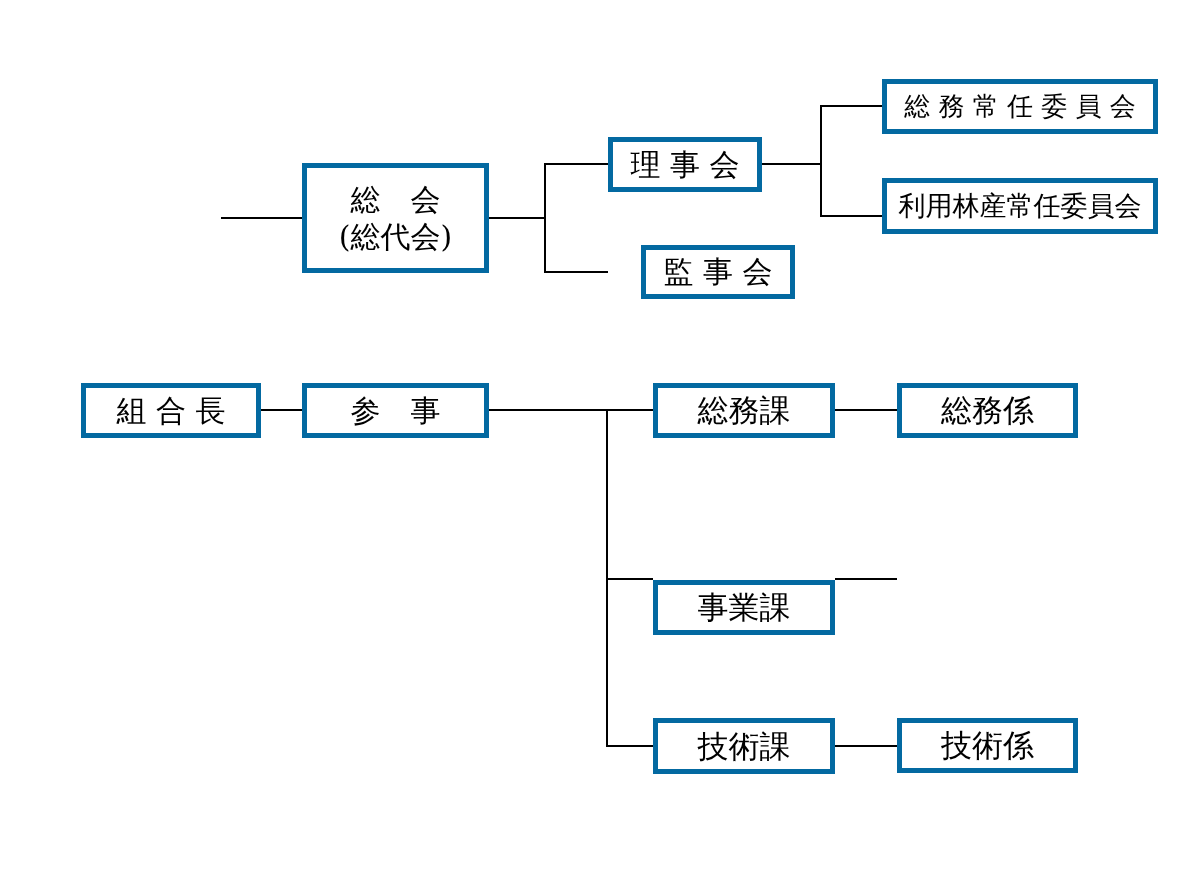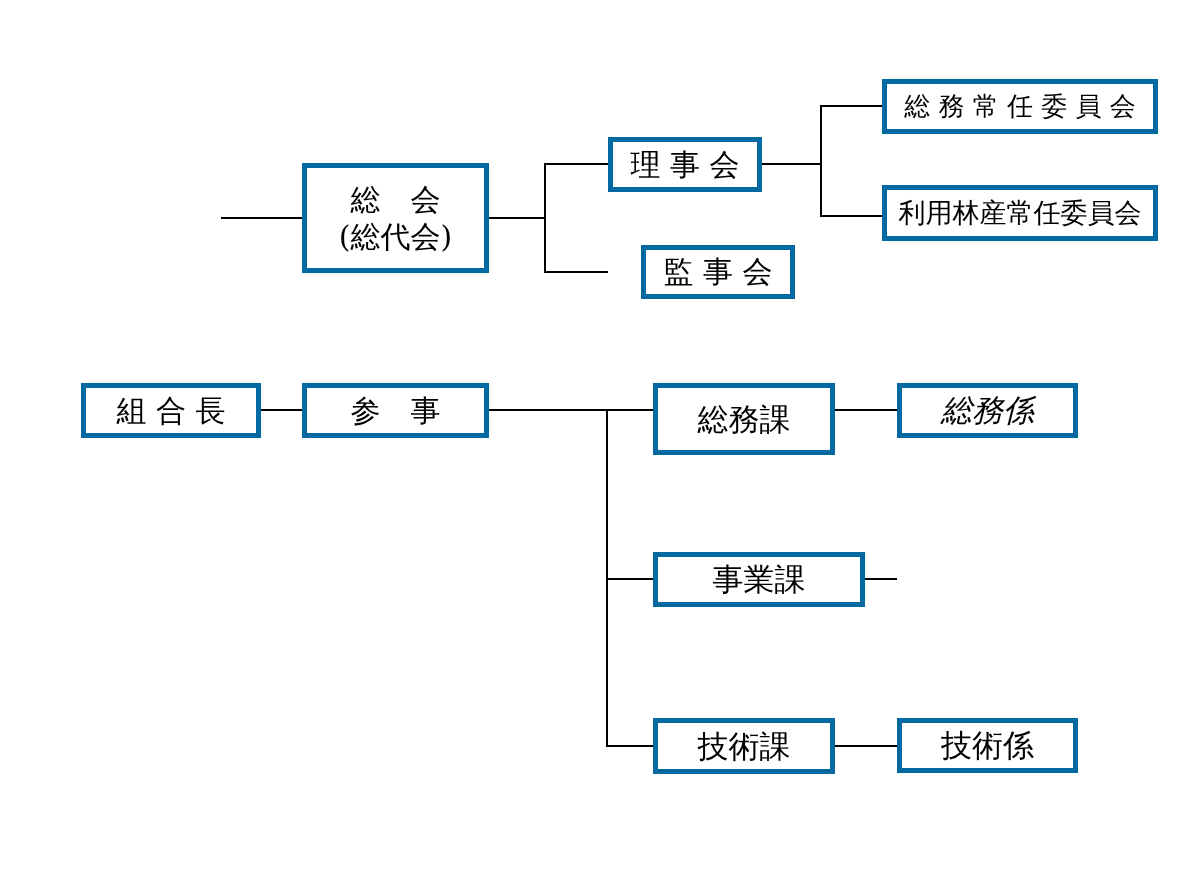--- a/index.html
+++ b/index.html
@@ -41,28 +41,28 @@
     background: #000000;
     z-index: 1;
   }
 
   
   .b-member    { left: 41px;  top: 191px; width: 180px; height: 55px; font-size: 30px; }
   .b-meeting   { left: 302px; top: 163px; width: 187px; height: 110px; font-size: 30px; }
   .b-board     { left: 608px; top: 137px; width: 154px; height: 55px; font-size: 30px; }
   .b-auditors  { left: 608px; top: 245px; width: 154px; height: 54px; font-size: 30px; margin-left: 33px; }
   .b-gac       { left: 882px; top: 79px;  width: 276px; height: 55px; font-size: 26px; }
-  .b-fpc       { left: 882px; top: 185px; width: 276px; height: 56px; font-size: 27px; }
+  .b-fpc       { left: 882px; top: 178px; width: 276px; height: 56px; font-size: 27px; }
 
   
   .b-president { left: 41px;  top: 383px; width: 180px; height: 55px; font-size: 30px; margin-left: 40px; }
   .b-counselor { left: 302px; top: 383px; width: 187px; height: 55px; font-size: 30px; }
-  .b-gad       { left: 653px; top: 383px; width: 182px; height: 72px; font-size: 31px; }
-  .b-gas       { left: 897px; top: 383px; width: 181px; height: 55px; font-size: 31px; font-style: italic; }
-  .b-bd        { left: 653px; top: 552px; width: 212px; height: 55px; font-size: 31px; text-align: center; }
+  .b-gad       { left: 653px; top: 383px; width: 182px; height: 55px; font-size: 31px; }
+  .b-gas       { left: 897px; top: 383px; width: 181px; height: 55px; font-size: 31px; }
+  .b-bd        { left: 653px; top: 580px; width: 182px; height: 55px; font-size: 31px; text-align: center; }
   .b-bs        { left: 897px; top: 552px; width: 181px; height: 55px; font-size: 31px; }
   .b-td        { left: 653px; top: 718px; width: 182px; height: 56px; font-size: 31px; }
   .b-ts        { left: 897px; top: 718px; width: 181px; height: 55px; font-size: 31px; }
 
   
   .l-a { left: 221px; top: 217px; width: 81px;  height: 2px; }
   .l-b { left: 489px; top: 217px; width: 56px;  height: 2px; }
   .l-c { left: 544px; top: 163px; width: 2px;   height: 110px; }
   .l-d { left: 544px; top: 163px; width: 64px;  height: 2px; }
   .l-e { left: 544px; top: 271px; width: 64px;  height: 2px; }

